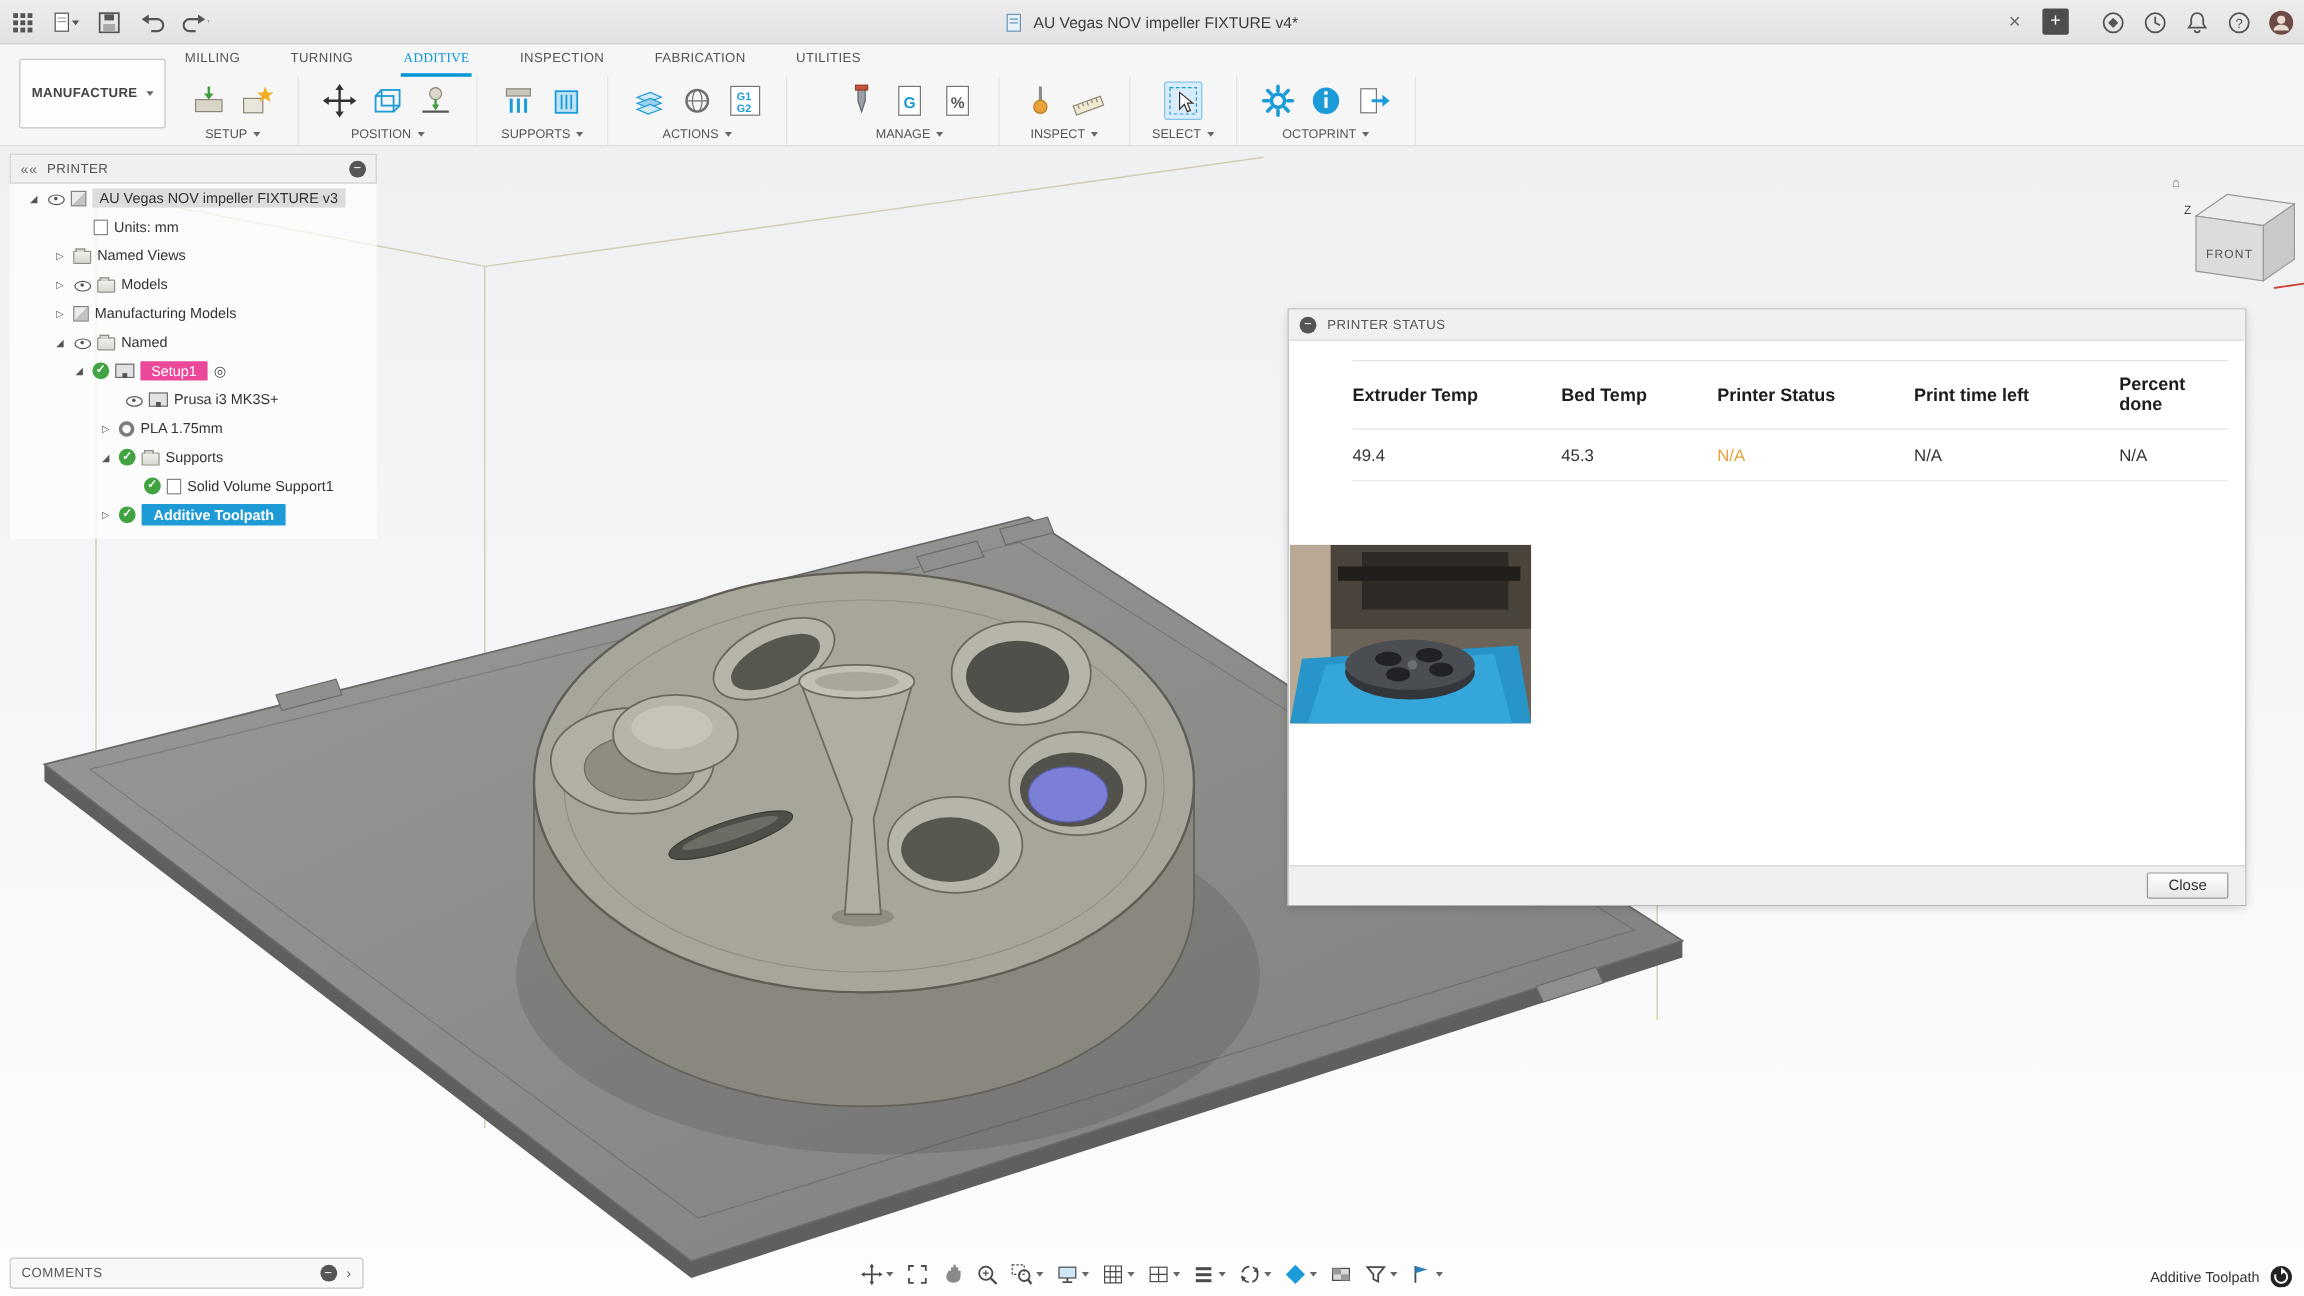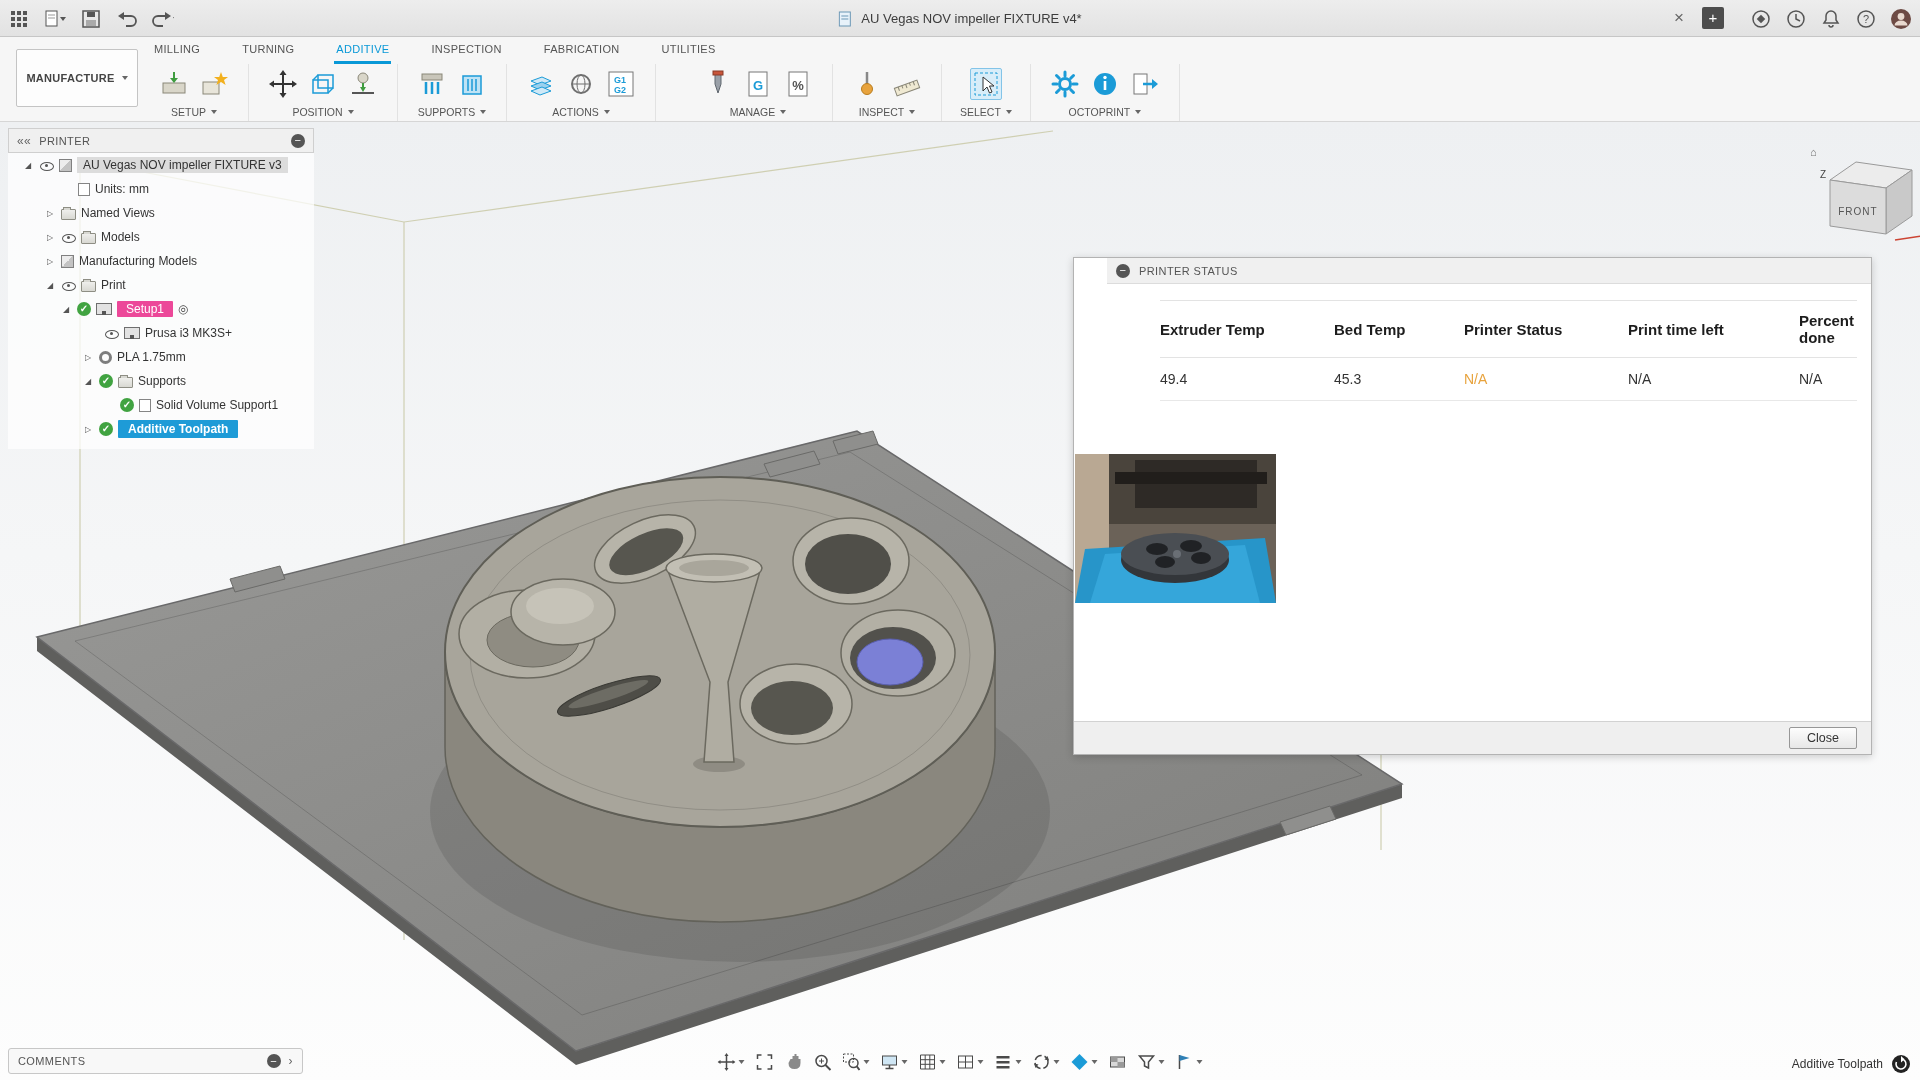--- a/index.html
+++ b/index.html
@@ -21,21 +21,21 @@
 
   
   .toolbar { position:absolute; top:37px; left:0; width:1920px; height:85px;
     background:#f6f6f6; border-bottom:1px solid #d6d6d6; z-index:29; }
   .wsbtn { position:absolute; left:16px; top:12px; width:122px; height:58px; background:#fdfdfd;
     border:1px solid #c4c4c4; border-radius:2px; display:flex; align-items:center; justify-content:center;
     gap:7px; font-size:11px; font-weight:bold; color:#444; letter-spacing:.3px; }
   .tabsrow { position:absolute; left:152px; top:0; height:27px; display:flex; gap:38px; align-items:stretch; }
   .rtab { display:flex; align-items:center; font-size:11px; color:#555; letter-spacing:.3px;
     border-bottom:3px solid transparent; padding:0 2px; }
-  .rtab.active { color:#0998d7; border-bottom-color:#0998d7; }
+  .rtab.active { color:#0998d7; border-bottom-color:#0998d7;font-family:Liberation Serif, serif; }
   .grouprow { position:absolute; left:140px; top:27px; height:57px; display:flex; }
   .tgroup { display:flex; flex-direction:column; align-items:center; padding:0 18px;
     border-right:1px solid #e2e2e2; }
   .tgroup.wide { padding-left:46px; }
   .tgroup .gicons { height:40px; display:flex; align-items:center; gap:8px; }
   .tgroup .glabel { height:16px; display:flex; align-items:center; gap:5px; font-size:10.5px; color:#555; }
   .ticon { width:32px; height:32px; display:flex; align-items:center; justify-content:center; border-radius:2px; }
   .ticon.active { background:#d8edf9; border:1px solid #83c4e8; }
   .caret-down { width:0; height:0; border-left:3.5px solid transparent; border-right:3.5px solid transparent;
     border-top:4.5px solid #666; display:inline-block; }
@@ -74,21 +74,21 @@
   .machineic { flex:0 0 16px; width:16px; height:12px; border:1px solid #6e6e6e; background:#e2e2e2; position:relative; }
   .machineic::after { content:""; position:absolute; left:5px; bottom:-1px; width:4px; height:4px; background:#555; }
   .spool { flex:0 0 13px; width:13px; height:13px; border:3px solid #7d7d7d; border-radius:50%; }
   .target { color:#444; font-size:12px; }
   .chip-dark { background:#ec4899; color:#fff; padding:1px 9px; border-radius:1px; }
   .chip-blue { background:#1e9bd7; color:#fff; padding:2px 10px; font-weight:bold; border-radius:1px; }
   .chip-root { background:#dcdcdc; padding:1px 6px; }
 
   
   .pspanel { position:absolute; left:1073px; top:257px; width:799px; height:498px; background:#fff;
-    border:1px solid #b3b3b3; box-shadow:0 2px 8px rgba(0,0,0,.18); z-index:15;padding-left:33px; }
+    border:1px solid #b3b3b3; box-shadow:0 2px 8px rgba(0,0,0,.18); z-index:15; }
   .psheader { height:26px; background:#f0f0f0; border-bottom:1px solid #dcdcdc; display:flex;
     align-items:center; gap:9px; padding:0 9px; font-size:11px; color:#555; letter-spacing:.4px; }
   .psstate { margin:13px 0 0 14px; font-size:35px; color:#161616; }
   .pstable { margin:16px 14px 0 14px; }
   .psr { display:grid; grid-template-columns:174px 130px 164px 171px 1fr; align-items:center;margin-left:39px; }
   .psr.h { font-weight:bold; font-size:15px; color:#1d1d1d; padding:11px 0;
     border-top:1px solid #e3e3e3; border-bottom:1px solid #e3e3e3; }
   .psr.v { font-size:14px; color:#333; padding:13px 0; border-bottom:1px solid #e8e8e8; }
   .warnval { color:#e8a33d; }
   .webcam { position:absolute; left:1px; top:196px; width:201px; height:149px; }
@@ -544,21 +544,21 @@
   </div>
   <div class="brow" style="padding-left:36px">
     <span class="tri">▷</span>
     <span class="cube3"></span>
     <span>Manufacturing Models</span>
   </div>
   <div class="brow" style="padding-left:36px">
     <span class="tri">◢</span>
     <span class="eye"></span>
     <span class="folder"></span>
-    <span>Print</span>
+    <span>Named</span>
   </div>
   <div class="brow" style="padding-left:52px">
     <span class="tri">◢</span>
     <span class="chk"></span>
     <span class="machineic"></span>
     <span class="chip-dark">Setup1</span>
     <span class="target">◎</span>
   </div>
   <div class="brow" style="padding-left:96px">
     <span class="eye"></span>

